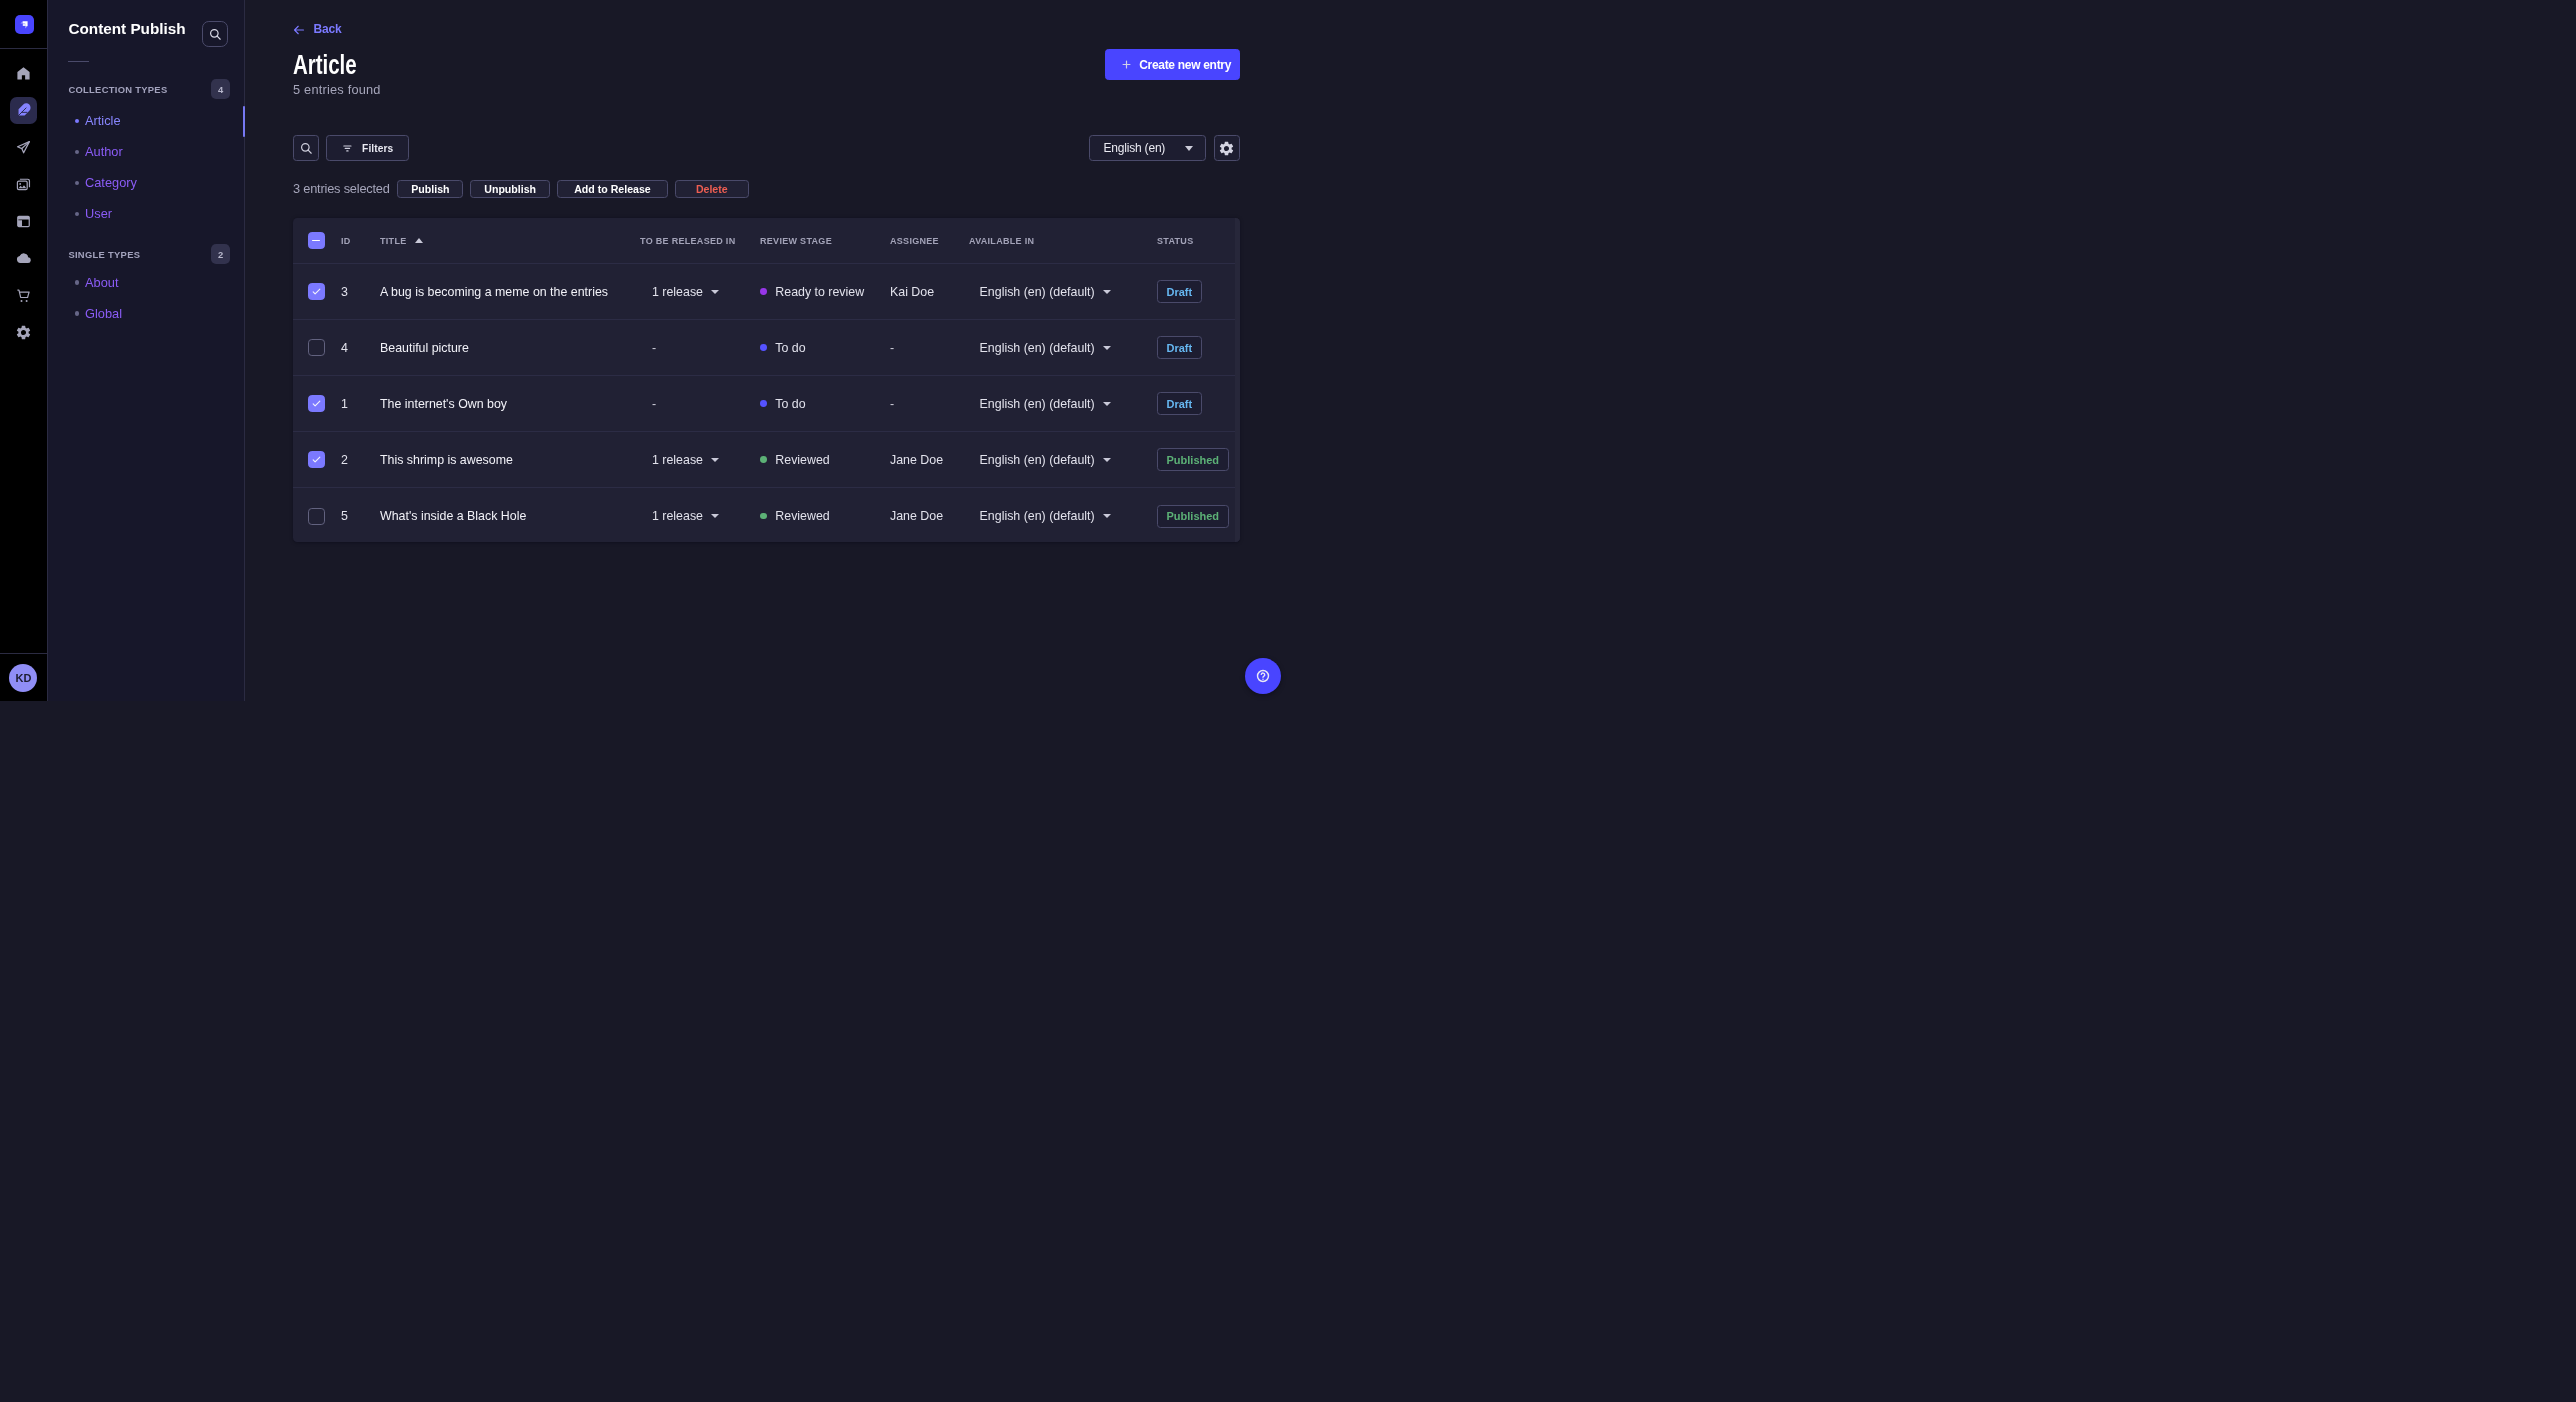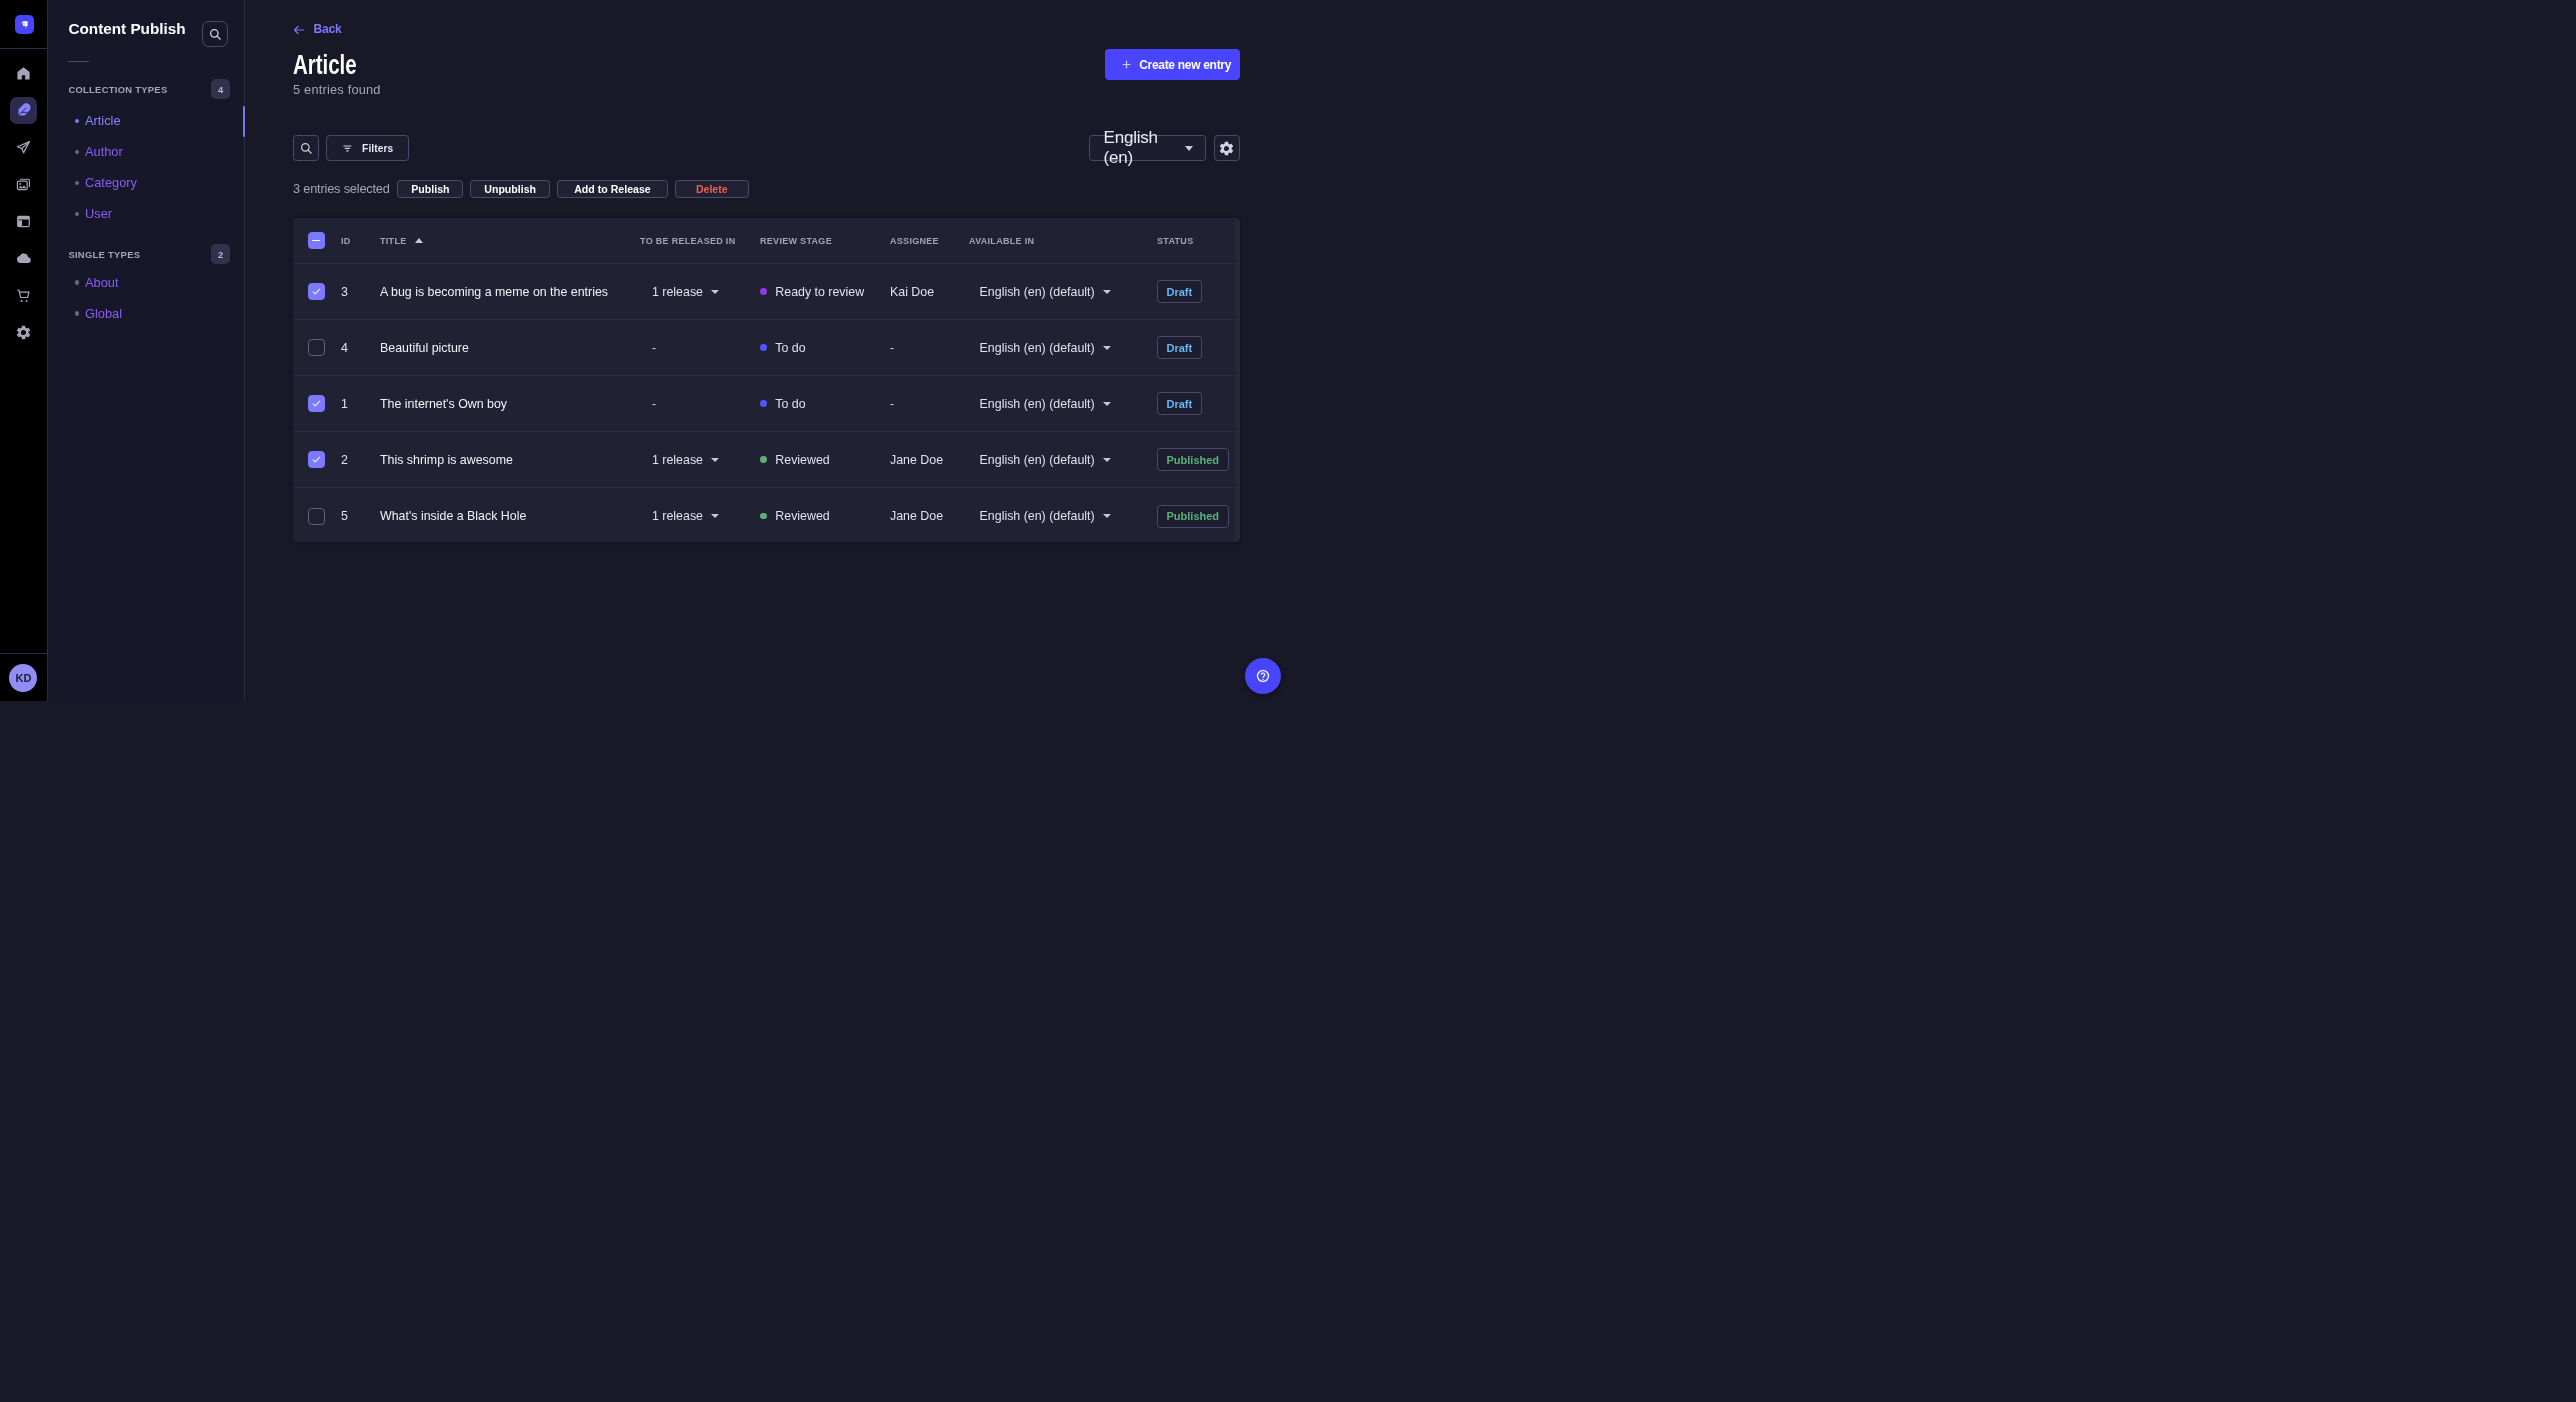--- a/index.html
+++ b/index.html
@@ -56,21 +56,21 @@
   .create-btn .plus { color:#cfcfe8; }
 
   .toolbar { position:absolute; top:135px; left:48px; right:48px; height:26.4px; }
   .tb-left { position:absolute; left:0; top:0; display:flex; gap:6.8px; }
   .icon-btn { width:26.4px; height:26.4px; border:0.9px solid #4a4a6a; border-radius:3.4px; background:#1d1d30; display:flex; align-items:center; justify-content:center; color:#cfcfdd; cursor:pointer; }
   .filters-btn { height:26.4px; border:0.9px solid #4a4a6a; border-radius:3.4px; background:#1d1d30; display:flex; align-items:center; padding:0 14.5px 0 13.6px; gap:8.5px; color:#e9e9f2; cursor:pointer; }
   .filters-btn .lbl { font-size:10.2px; font-weight:700; letter-spacing:0.1px; }
   .filters-btn .ficon { color:#cfcfdd; }
   .tb-right { position:absolute; right:0; top:0; display:flex; gap:7.7px; }
   .locale-select { width:117px; height:26.4px; border:0.9px solid #4a4a6a; border-radius:3.4px; background:#1d1d30; display:flex; align-items:center; padding:0 12px 0 13.6px; cursor:pointer; }
-  .locale-select .lbl { font-size:17px; color:#eaeaf2; letter-spacing:-0.2px; }
+  .locale-select .lbl { font-size:12px; color:#eaeaf2; letter-spacing:-0.2px; }
   .caret { width:0; height:0; border-left:4.3px solid transparent; border-right:4.3px solid transparent; border-top:4.7px solid #c9c9d8; }
   .locale-select .caret { margin-left:auto; border-top-color:#cdcdda; border-left-width:4.7px; border-right-width:4.7px; border-top-width:5.1px; }
 
   .action-row { position:absolute; top:176px; left:48px; right:48px; height:25.6px; display:flex; align-items:center; }
   .sel-text { font-size:12.8px; color:#a5a5ba; letter-spacing:-0.2px; margin-right:7.7px; }
   .action-btn { height:18px; border:0.9px solid #4a4a6a; border-radius:3.4px; background:#212134; color:#fff; font-size:10.6px; font-weight:700; font-family:inherit; display:flex; align-items:center; justify-content:center; margin-right:6.8px; cursor:pointer; letter-spacing:0; }
   .action-btn.danger { color:#ee5e52; }
 
   
   .card { position:absolute; top:218px; left:48px; right:48px; height:324px; background:#212134; border-radius:4.3px; box-shadow:0 0.9px 3.4px rgba(4,4,16,0.35); overflow:hidden; }

